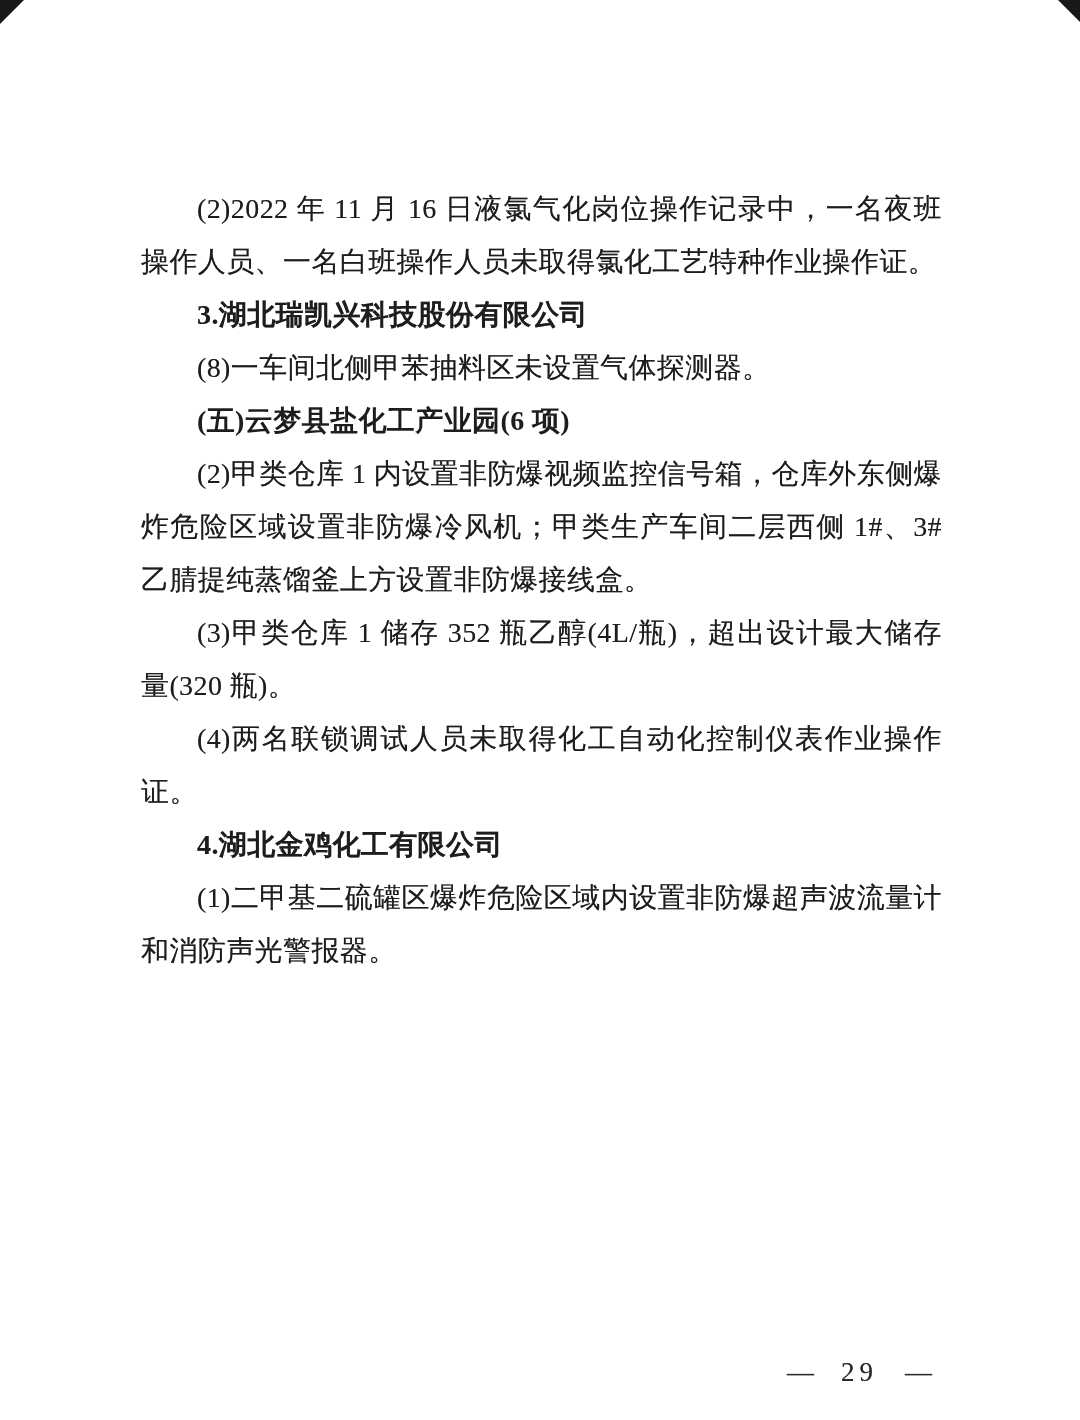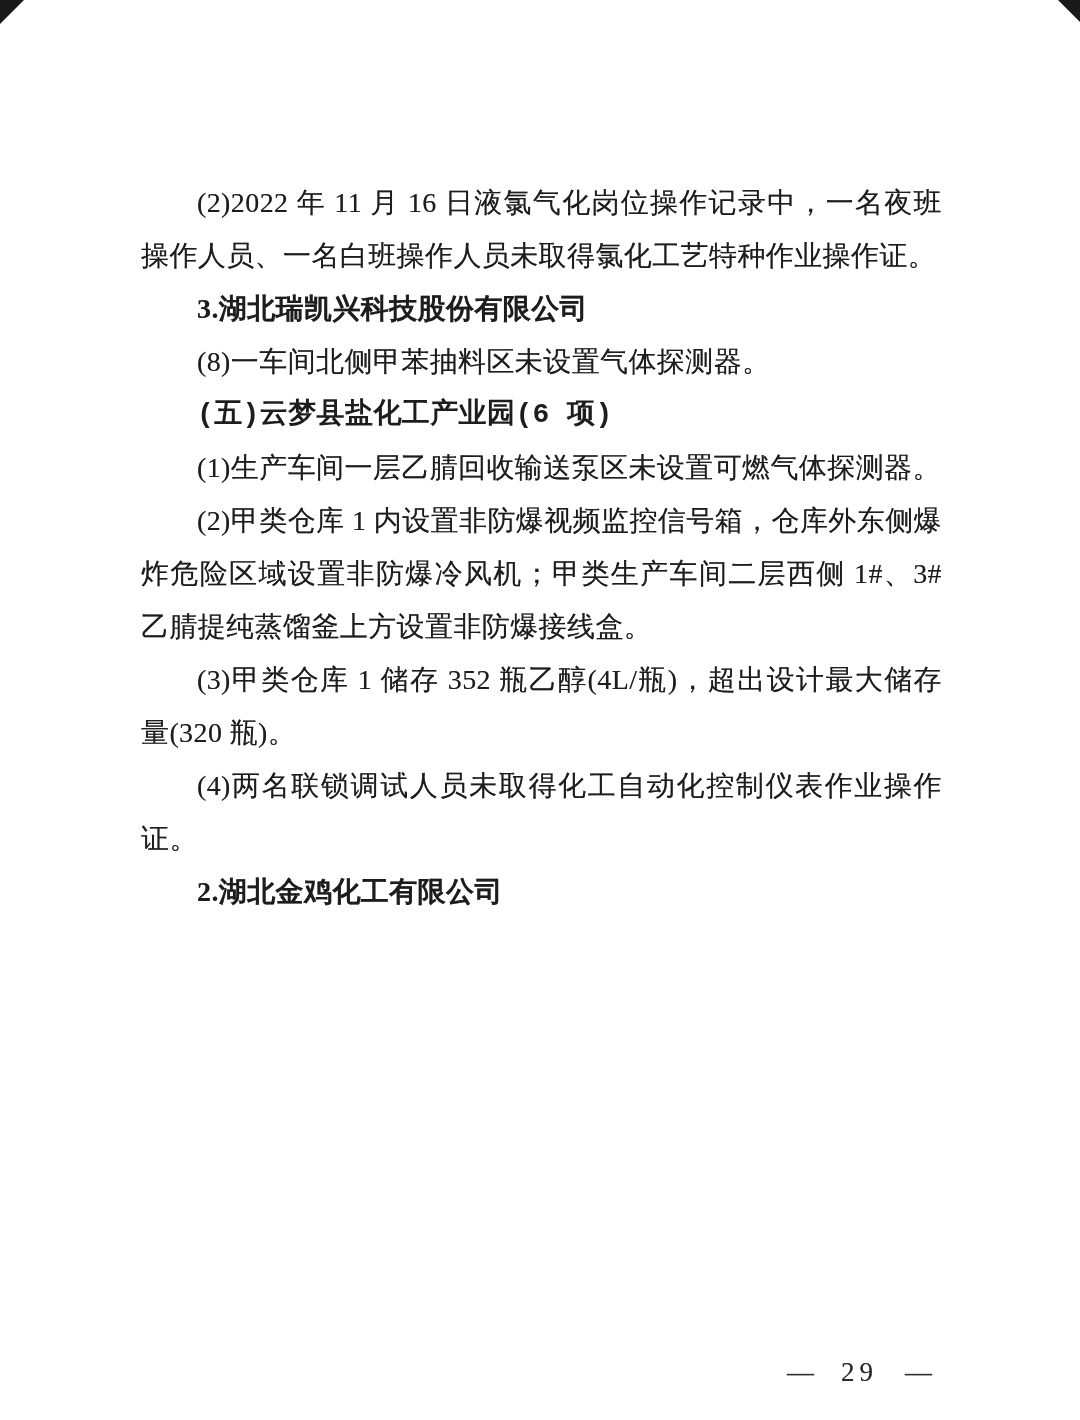--- a/index.html
+++ b/index.html
@@ -26,34 +26,34 @@
     border-color: #191919 transparent transparent transparent;
   }
   .corner-mark.tr {
     top: 0; right: 0;
     border-width: 0 22px 22px 0;
     border-color: transparent #191919 transparent transparent;
   }
   .body-text {
     position: absolute;
     left: 141px;
-    top: 176px;
+    top: 182px;
     width: 801px;
     font-size: 28px;
     line-height: 53px;
     text-align: justify;
     letter-spacing: 0.4px;
   }
   .body-text p {
     text-indent: 2em;
     word-break: break-all;
     text-shadow: 0 0 0.5px rgba(20,20,20,0.55);
   }
   .body-text p.section-heading {
-    font-family: Liberation Mono, monospace;
+    font-family: Liberation Serif, serif;
     font-weight: 700;
     text-shadow: none;
   }
   .body-text p.company-heading {
     font-weight: 700;
   }
   .page-footer {
     position: absolute;
     top: 1352px;
     right: 148px;
@@ -74,25 +74,25 @@
 <div class="page">
 
   <div class="corner-mark tl"></div>
   <div class="corner-mark tr"></div>
 
   <main class="body-text" id="paragraphs">
       <p class="body">(2)2022 年 11 月 16 日液氯气化岗位操作记录中，一名夜班操作人员、一名白班操作人员未取得氯化工艺特种作业操作证。</p>
       <p class="company-heading">3.湖北瑞凯兴科技股份有限公司</p>
       <p class="body">(8)一车间北侧甲苯抽料区未设置气体探测器。</p>
       <p class="section-heading">(五)云梦县盐化工产业园(6 项)</p>
-      <p class="body">(1)生产车间一层乙腈回收输送泵区未设置可燃气体探测器。</p>
       <p class="body">(2)甲类仓库 1 内设置非防爆视频监控信号箱，仓库外东侧爆炸危险区域设置非防爆冷风机；甲类生产车间二层西侧 1#、3#乙腈提纯蒸馏釜上方设置非防爆接线盒。</p>
       <p class="body">(3)甲类仓库 1 储存 352 瓶乙醇(4L/瓶)，超出设计最大储存量(320 瓶)。</p>
       <p class="body">(4)两名联锁调试人员未取得化工自动化控制仪表作业操作证。</p>
-      <p class="company-heading">2.湖北金鸡化工有限公司</p>
+      <p class="company-heading">4.湖北金鸡化工有限公司</p>
+      <p class="body">(1)二甲基二硫罐区爆炸危险区域内设置非防爆超声波流量计和消防声光警报器。</p>
     </main>
 
   <footer class="page-footer">
     <span class="dash">—</span>
     <span class="num">29</span>
     <span class="dash">—</span>
   </footer>
 
 </div>
 

